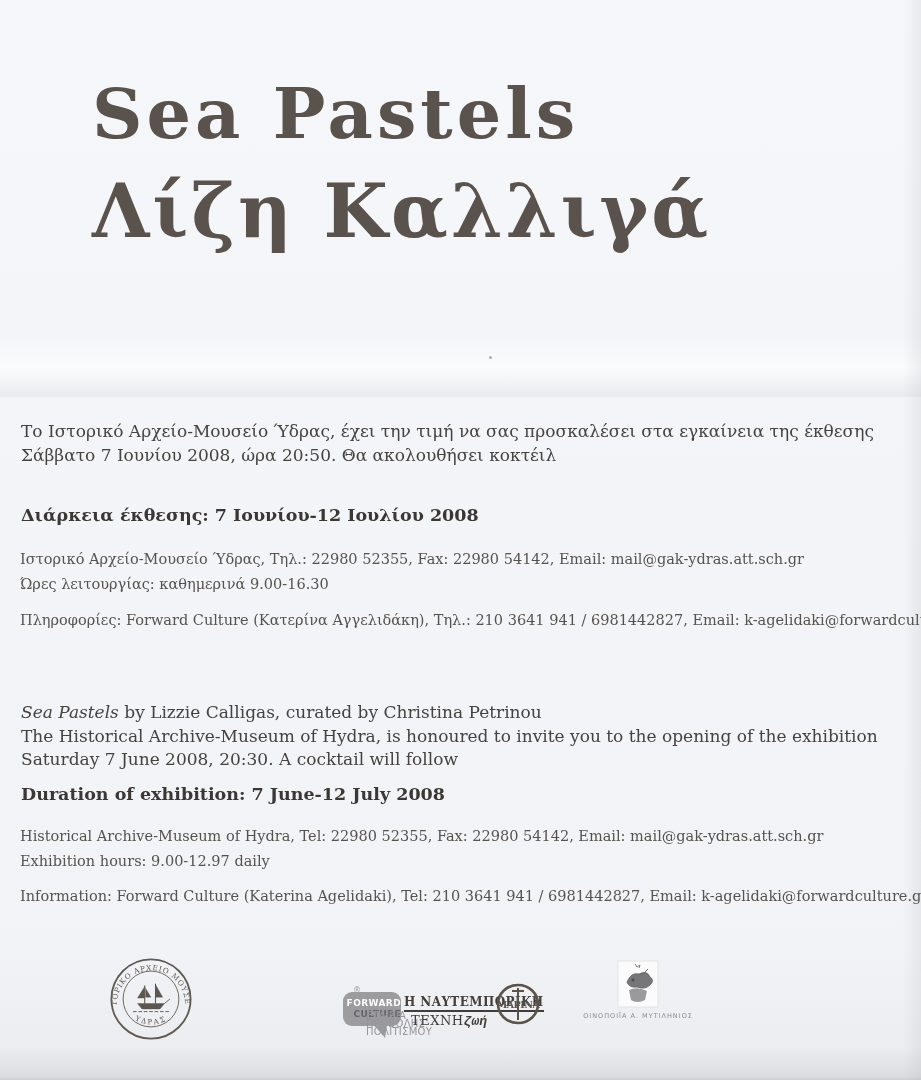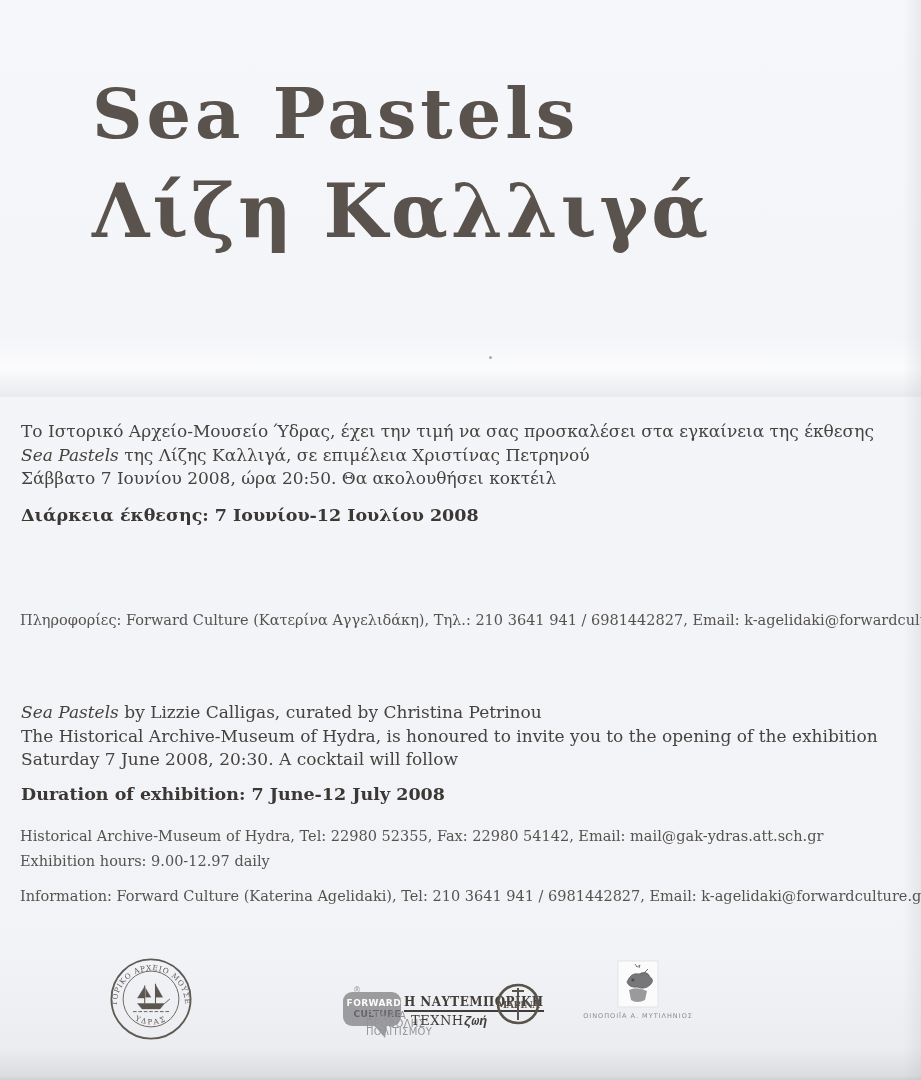--- a/index.html
+++ b/index.html
@@ -69,26 +69,29 @@
 
   <div class="crease"></div>
   <div class="edge-right"></div>
   <div class="speck"></div>
 
   <div class="title title-1">Sea Pastels</div>
   <div class="title title-2">Λίζη Καλλιγά</div>
 
   <div class="blk para greek-invite">
     <div>Το Ιστορικό Αρχείο-Μουσείο Ύδρας, έχει την τιμή να σας προσκαλέσει στα εγκαίνεια της έκθεσης</div>
-    <div><span class="em">Sea Pastels</span><span> της Λίζης Καλλιγά, σε επιμέλεια Χριστίνας Πετρηνού</span></div>
     <div>Σάββατο 7 Ιουνίου 2008, ώρα 20:50. Θα ακολουθήσει κοκτέιλ</div>
   </div>
 
   <div class="blk head greek-duration">Διάρκεια έκθεσης: 7 Ιουνίου-12 Ιουλίου 2008</div>
 
+  <div class="blk small greek-contact">
+    <div>Ιστορικό Αρχείο-Μουσείο Ύδρας, Τηλ.: 22980 52355, Fax: 22980 54142, Email: mail@gak-ydras.att.sch.gr</div>
+    <div>Ώρες λειτουργίας: καθημερινά 9.00-16.30</div>
+  </div>
 
   <div class="blk small greek-info">Πληροφορίες: Forward Culture (Κατερίνα Αγγελιδάκη), Τηλ.: 210 3641 941 / 6981442827, Email: k-agelidaki@forwardculture.gr</div>
 
   <div class="blk para en-invite">
     <div><span class="em">Sea Pastels</span><span> by Lizzie Calligas, curated by Christina Petrinou</span></div>
     <div>The Historical Archive-Museum of Hydra, is honoured to invite you to the opening of the exhibition</div>
     <div>Saturday 7 June 2008, 20:30. A cocktail will follow</div>
   </div>
 
   <div class="blk head en-duration">Duration of exhibition: 7 June-12 July 2008</div>

